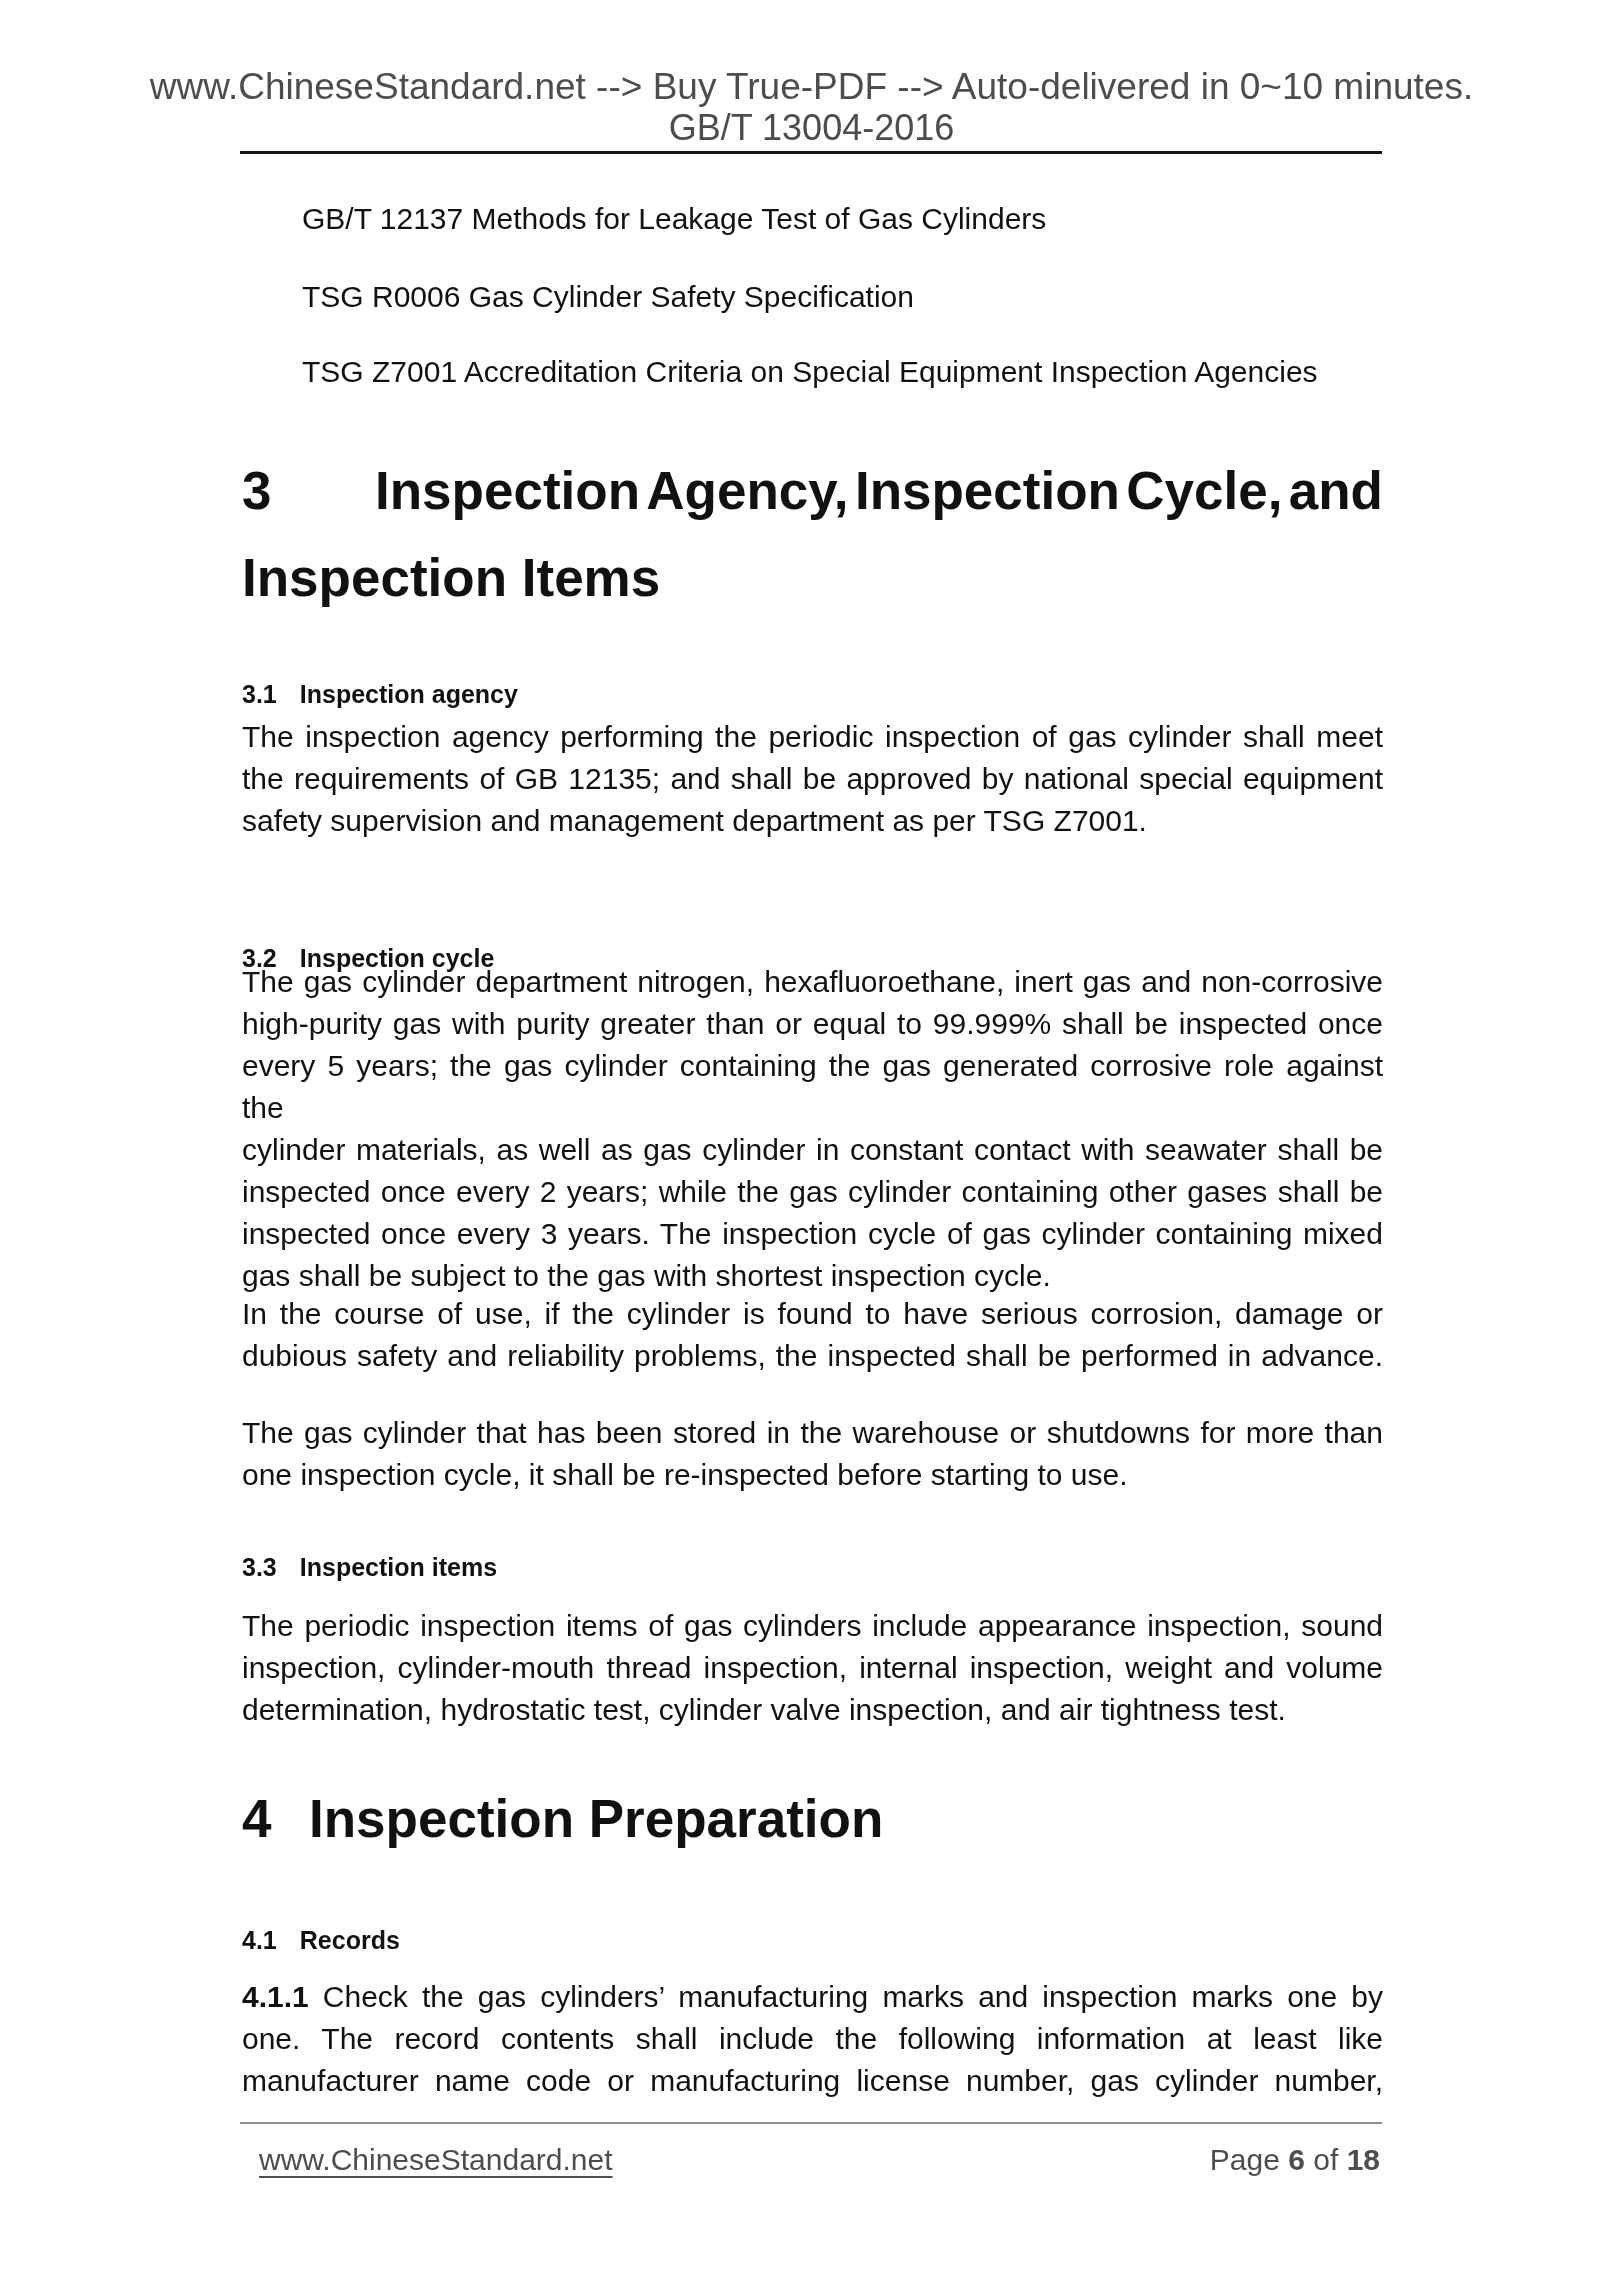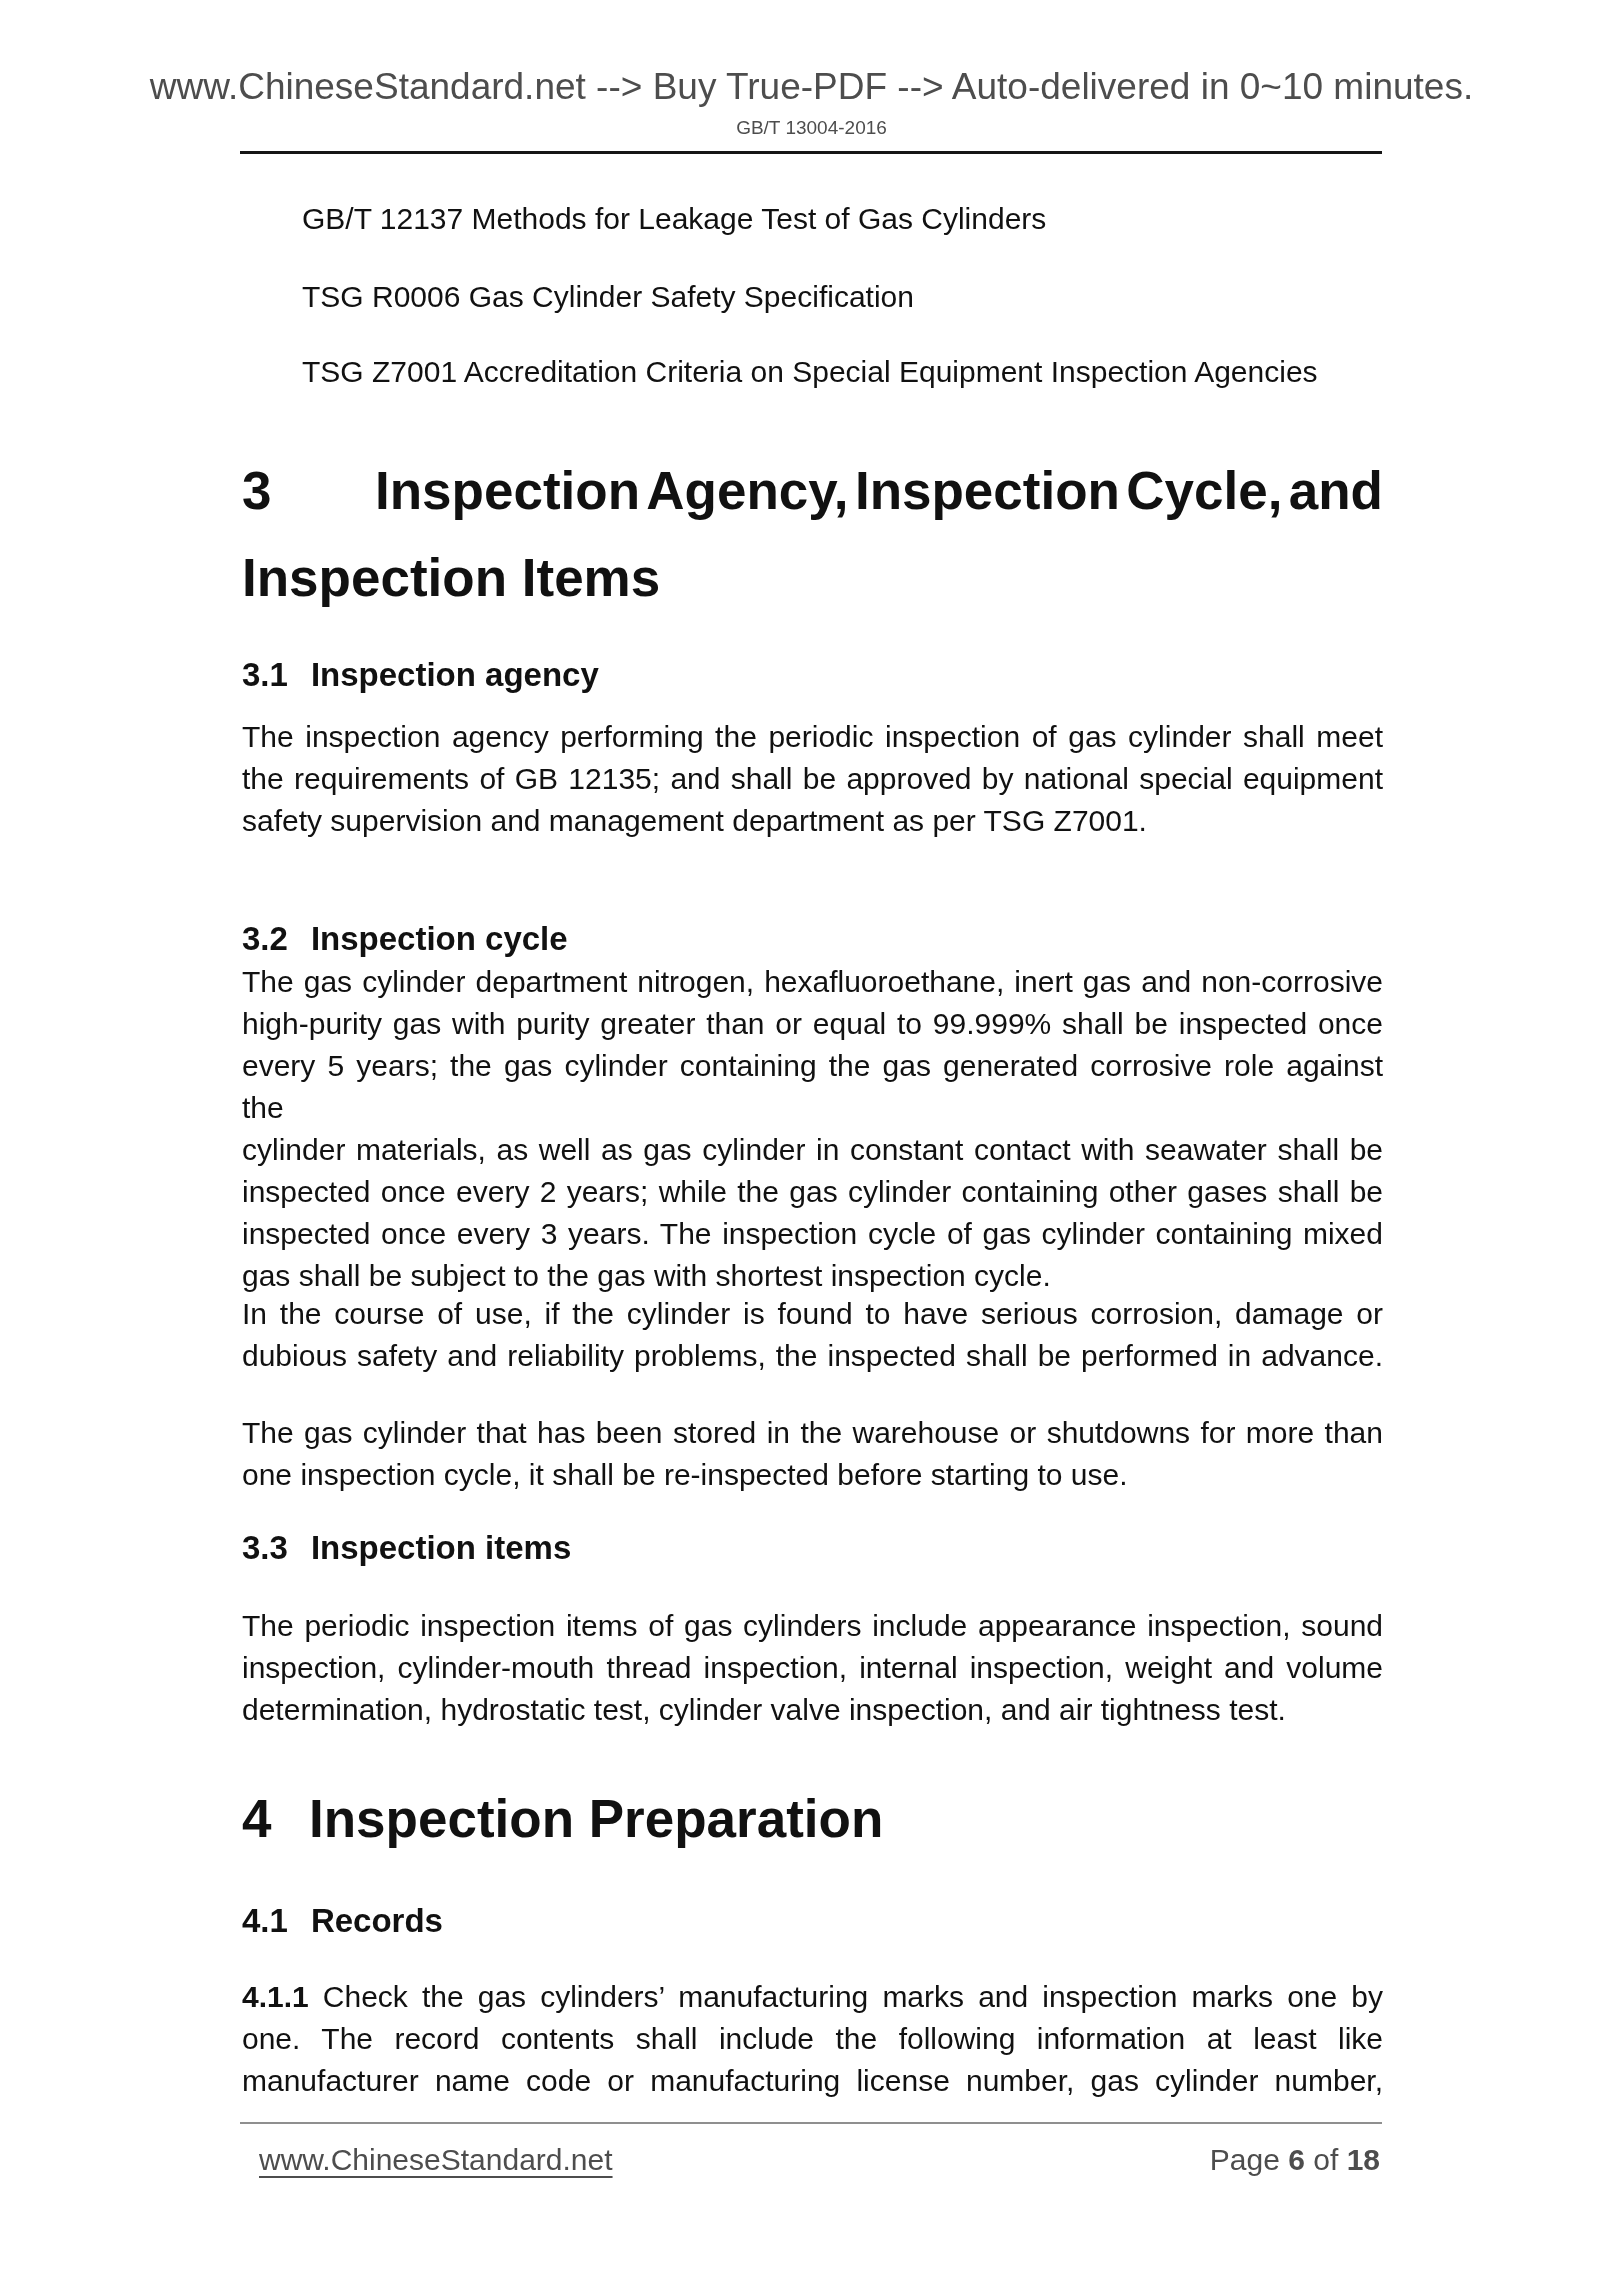--- a/index.html
+++ b/index.html
@@ -2,34 +2,34 @@
 <html style="font-size:13.3px"><head>
 <meta charset="utf-8">
 <style>
   html,body{margin:0;padding:0;background:#fff;}
   .page{position:relative;width:1623px;height:2295px;background:#ffffff;
         font-family:"Liberation Sans","DejaVu Sans",sans-serif;color:#111;overflow:hidden;}
   .abs{position:absolute;}
   .center{left:0;width:1623px;text-align:center;}
   .gray{color:#4d4d4d;}
   .hdr1{top:63px;font-size:37px;line-height:47px;}
-  .hdr2{top:108px;font-size:19px;line-height:40px;}
+  .hdr2{top:108px;font-size:36px;line-height:40px;}
   .rule{left:240px;width:1142px;}
   .rule-black{top:151px;height:2.5px;background:#161616;}
   .rule-gray{top:2122px;height:1.7px;background:#8f8f8f;}
   .refline{left:302px;width:1081px;font-size:30px;line-height:42px;}
   .ctext{left:242px;width:1141px;}
   .bline{font-size:30px;line-height:42px;}
   .jline{text-align:justify;text-align-last:justify;}
   .h1{font-size:53px;font-weight:700;line-height:67px;}
   .hflex{display:flex;}
   .hnum{width:133px;flex:none;}
   .h4num{width:67px;flex:none;}
   .hrest{flex:1;display:flex;justify-content:space-between;}
-  .sub{font-size:33px;font-weight:700;line-height:43px;}
+  .sub{font-size:25px;font-weight:700;line-height:43px;margin-top:20px;}
   .snum{margin-right:23px;}
   .b{font-weight:700;}
   .footer-link{left:242px;top:2140px;font-size:30px;line-height:40px;color:#4d4d4d;
                text-decoration:underline;text-underline-offset:5.8px;text-decoration-thickness:1.7px;cursor:pointer;margin-left:17px;}
   .footer-page{right:243px;top:2140px;font-size:30px;line-height:40px;}
 </style>
 </head>
 <body>
 
 <div class="page">

